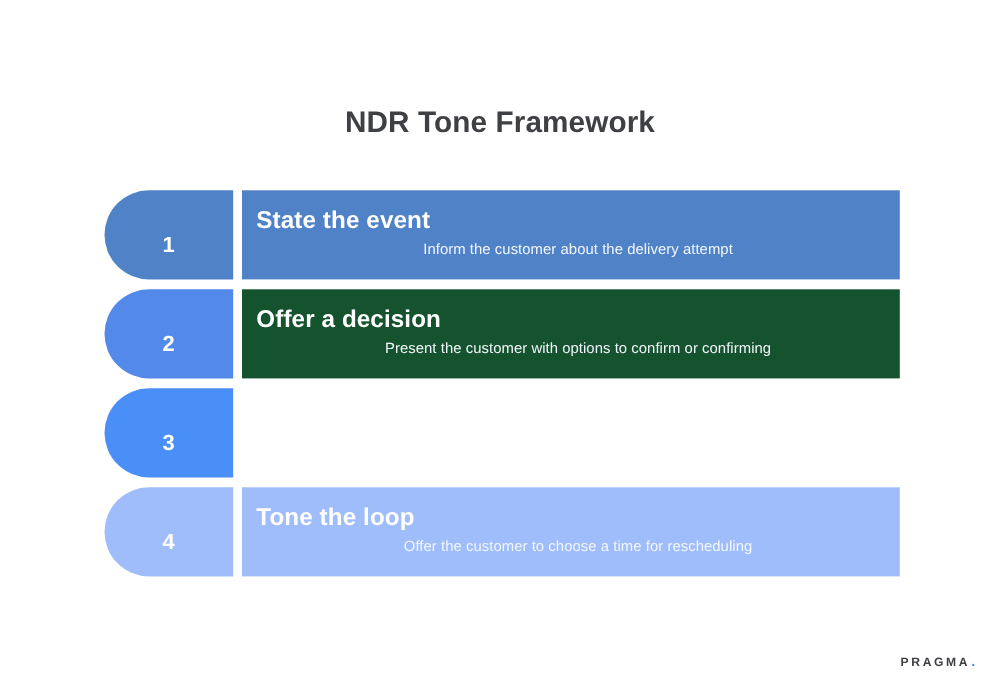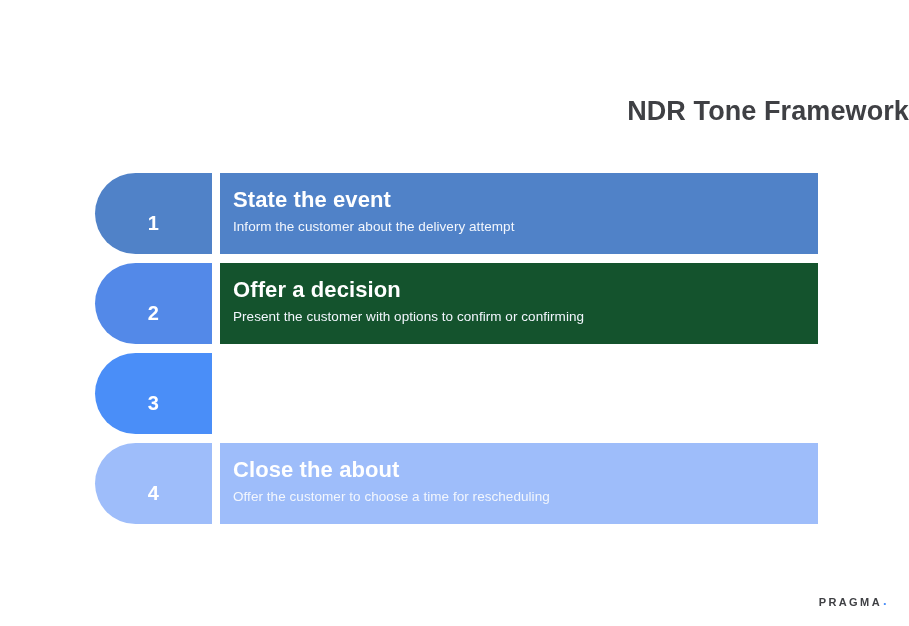--- a/index.html
+++ b/index.html
@@ -19,21 +19,21 @@
     position: absolute;
     inset: 0;
     background: #ffffff;
   }
 
   .slide-title {
     position: absolute;
     top: 96px;
     left: 0;
     width: 909px;
-    text-align: right;
+    text-align: center;
     font-size: 27px;
     font-weight: bold;
     color: #3f4044;
     letter-spacing: 0.1px;
   }
 
   .steps {
     position: absolute;
     top: 173px;
     left: 95px;
@@ -87,20 +87,21 @@
     letter-spacing: 0.1px;
   }
 
   .step-desc {
     font-size: 13.5px;
     font-weight: normal;
     color: #f2f6fd;
     line-height: 1.3;
     margin: 0;
     letter-spacing: 0.05px;
+    text-align: center;
   }
 
   .brand {
     position: absolute;
     right: 20px;
     bottom: 18px;
     font-size: 11px;
     font-weight: bold;
     letter-spacing: 2.4px;
     color: #3f4044;
@@ -146,21 +147,21 @@
       <div class="step-badge" style="background: rgb(74, 142, 248);">
         <span class="step-number">3</span>
       </div>
     </div>
 
     <div class="step-row">
       <div class="step-badge" style="background: rgb(158, 189, 250);">
         <span class="step-number">4</span>
       </div>
       <div class="step-panel" style="background: rgb(158, 189, 250);">
-        <p class="step-heading">Close the about</p>
+        <p class="step-heading">Tone the loop</p>
         <p class="step-desc">Offer the customer to choose a time for rescheduling</p>
       </div>
     </div>
 
   </div>
 
   <div class="brand">
     <span>PRAGMA</span>
     <span class="brand-dot" style="color: rgb(74, 142, 248);">.</span>
   </div>

